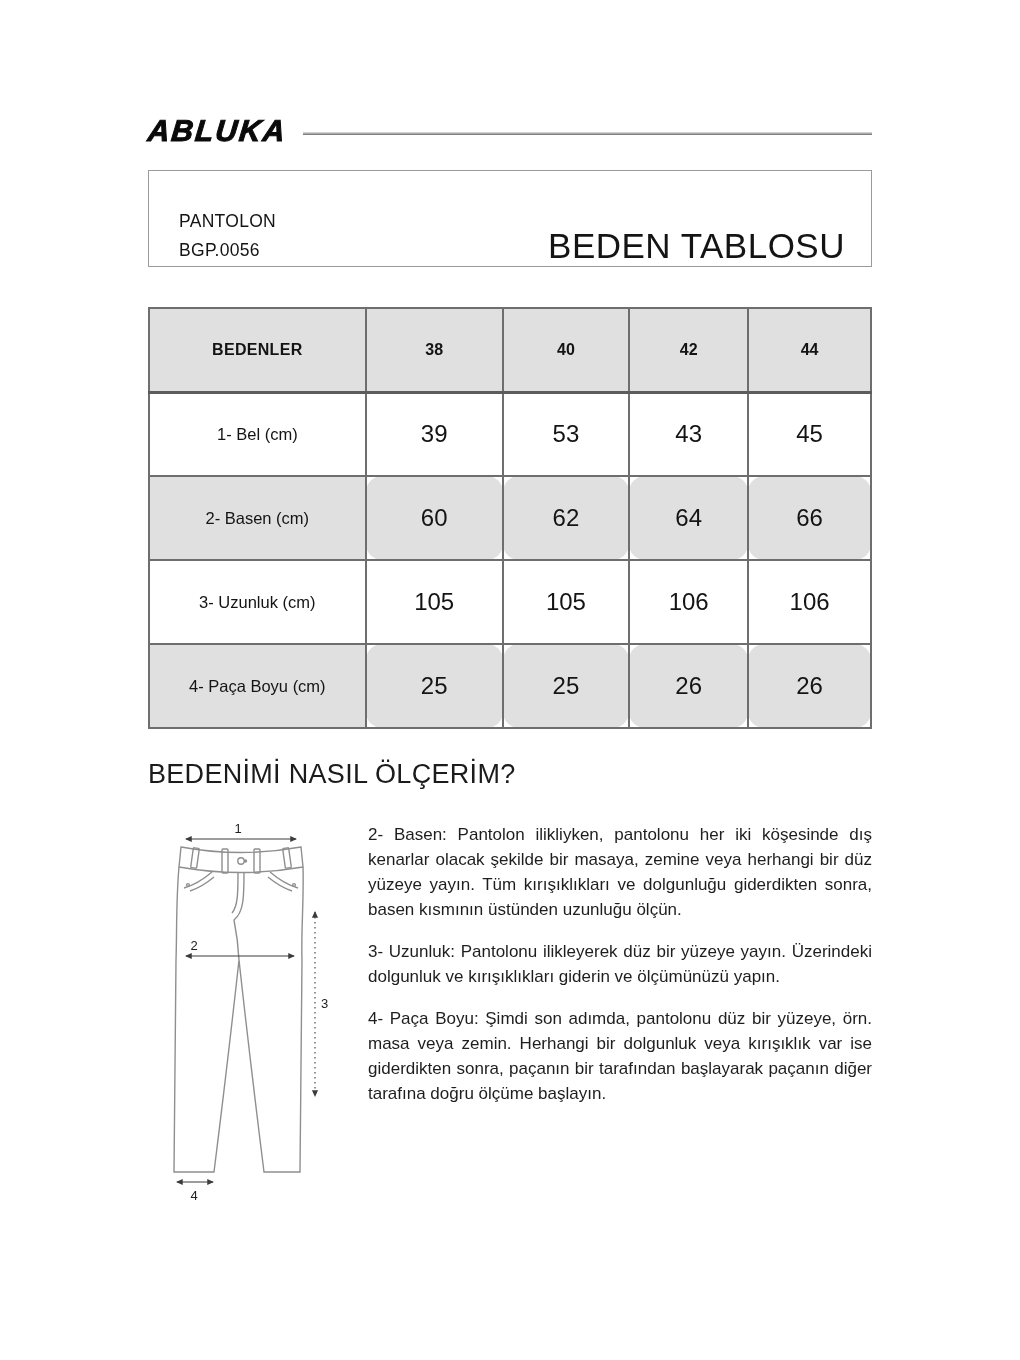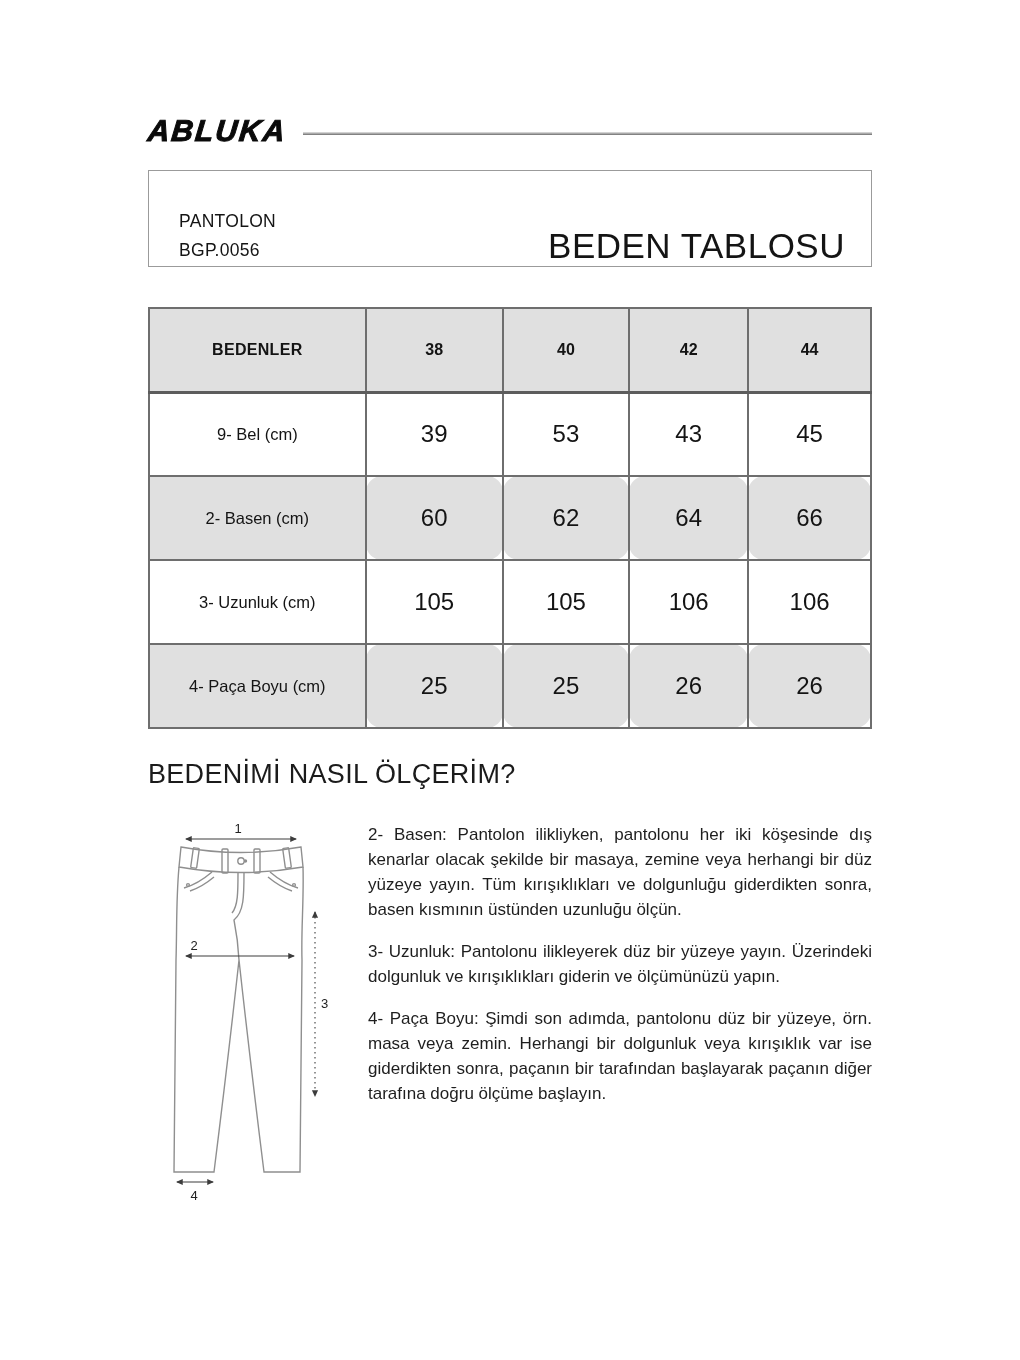--- a/index.html
+++ b/index.html
@@ -128,21 +128,21 @@
     </colgroup>
     <tbody>
       <tr class="stripe head-row">
         <td class="th-label">BEDENLER</td>
         <td class="size-head">38</td>
         <td class="size-head">40</td>
         <td class="size-head">42</td>
         <td class="size-head">44</td>
       </tr>
       <tr>
-        <td class="m-label">9- Bel (cm)</td>
+        <td class="m-label">1- Bel (cm)</td>
         <td class="m-value">39</td>
         <td class="m-value">53</td>
         <td class="m-value">43</td>
         <td class="m-value">45</td>
       </tr>
       <tr class="stripe">
         <td class="m-label">2- Basen (cm)</td>
         <td class="m-value">60</td>
         <td class="m-value">62</td>
         <td class="m-value">64</td>

